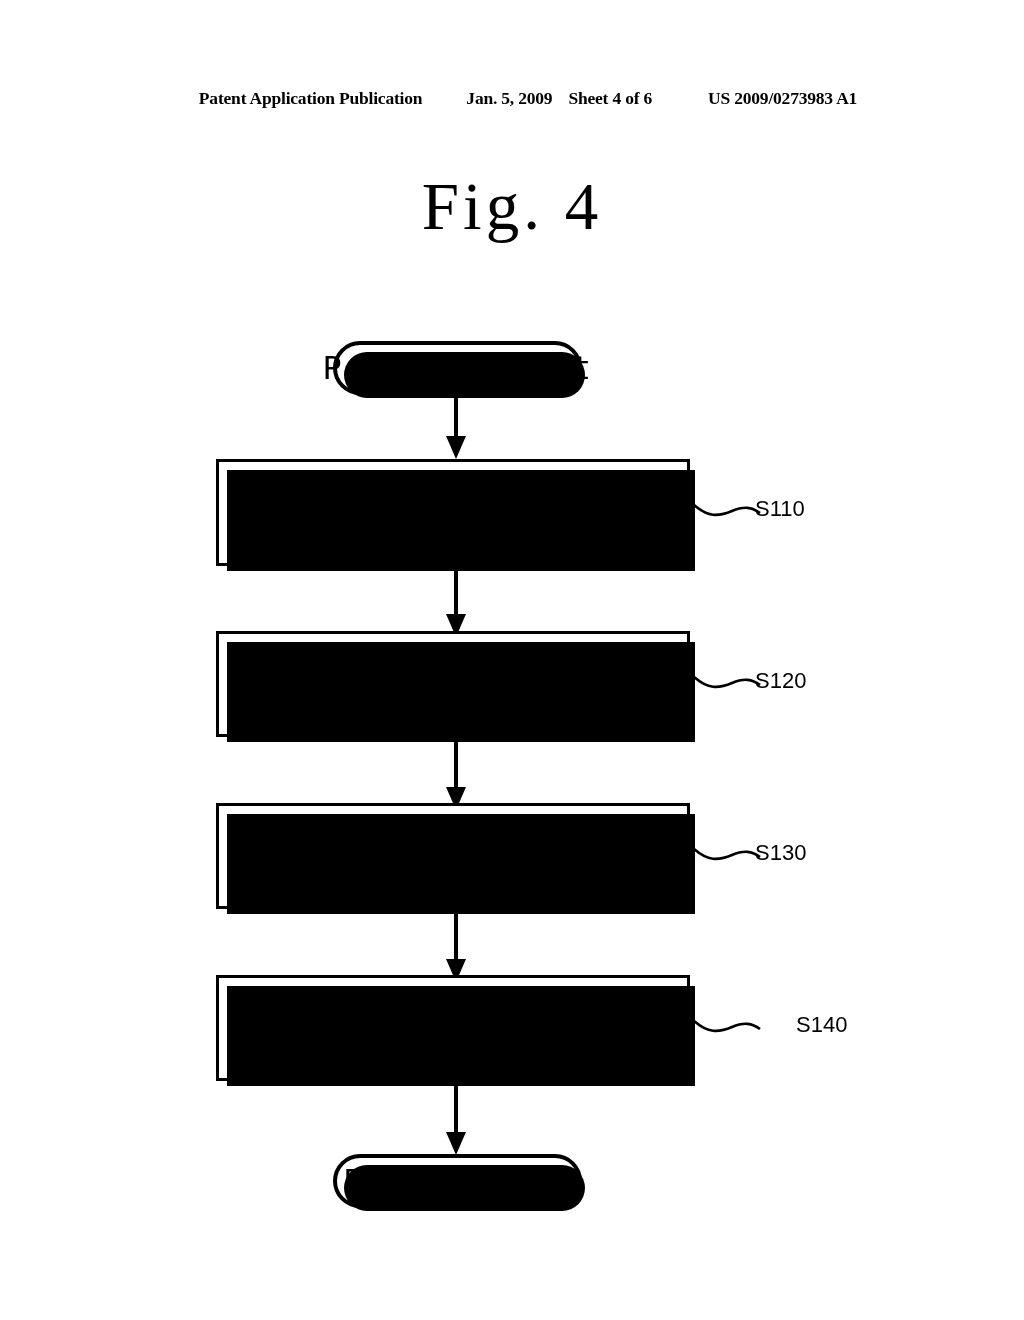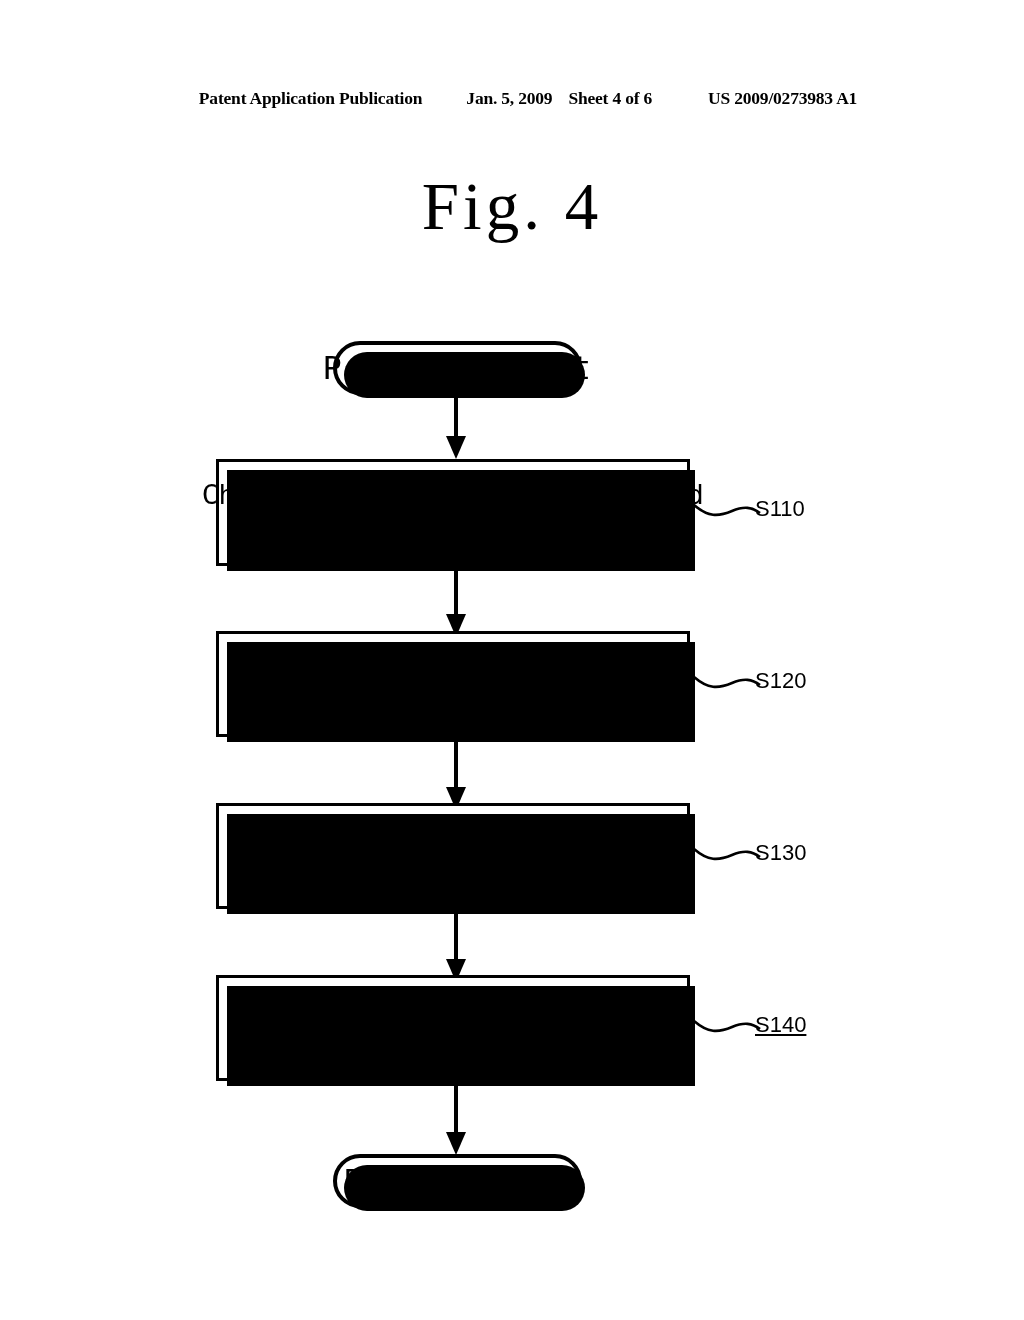--- a/index.html
+++ b/index.html
@@ -181,21 +181,20 @@
   <svg class="connector" style="left:436px; top:1080px; width:40px; height:78px;" viewBox="0 0 40 78">
     <line x1="20" y1="0" x2="20" y2="60" stroke="#000" stroke-width="4"></line>
     <polygon points="20,75 10,52 30,52" fill="#000"></polygon>
   </svg>
 
   <div class="terminator" style="left:333px; top:341px; width:249px; height:54px;">
     <span class="t-label">Program start</span>
   </div>
 
   <div class="proc" style="left:216px; top:459px; width:474px; height:107px;">
-    <span class="p-line">Charging VSSL to a SS line and</span>
     <span class="p-line">Vpass to S I lines</span>
   </div>
   <svg class="leader" style="left:692px; top:495px; width:70px; height:34px;" viewBox="0 0 70 34">
     <path d="M2,10 C16,22 26,22 40,16 C52,11 60,12 68,18" fill="none" stroke="#000" stroke-width="2.6"></path>
   </svg>
   <div class="step-ref" style="left:755px; top:496px;">S110</div>
 
   <div class="proc" style="left:216px; top:631px; width:474px; height:106px;">
     <span class="p-line"><span>Applying V</span><span class="smallcap">SSL</span><span> to a SSL line</span></span>
     <span class="p-line">for initial precharging</span>
@@ -214,19 +213,19 @@
   </svg>
   <div class="step-ref" style="left:755px; top:840px;">S130</div>
 
   <div class="proc" style="left:216px; top:975px; width:474px; height:106px;">
     <span class="p-line">Applying Vpgm to</span>
     <span class="p-line">a selected word line</span>
   </div>
   <svg class="leader" style="left:692px; top:1011px; width:70px; height:34px;" viewBox="0 0 70 34">
     <path d="M2,10 C16,22 26,22 40,16 C52,11 60,12 68,18" fill="none" stroke="#000" stroke-width="2.6"></path>
   </svg>
-  <div class="step-ref" style="left:755px; top:1012px;text-decoration:underline;">S140</div>
+  <div class="step-ref" style="left:796px; top:1012px;">S140</div>
 
   <div class="terminator" style="left:333px; top:1154px; width:249px; height:54px;">
     <span class="t-label">Program End</span>
   </div>
 
 </div>
 
 </body></html>

